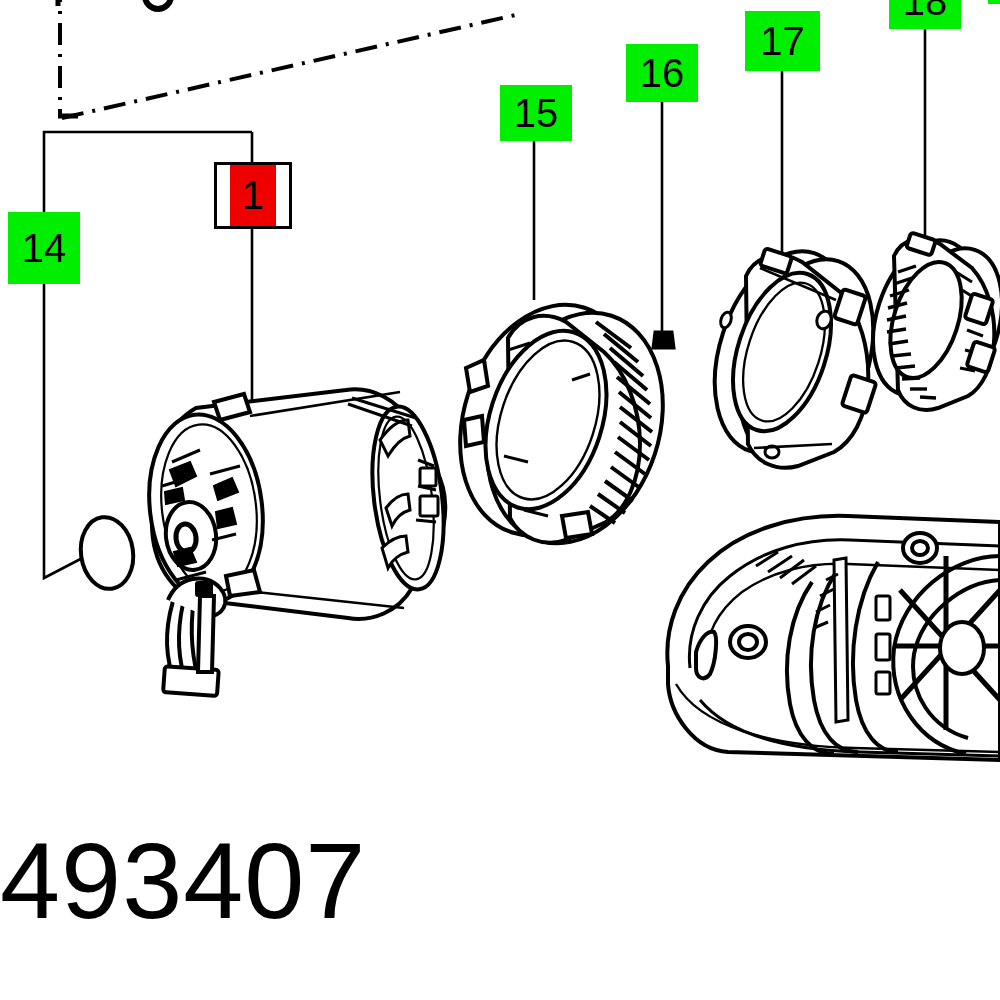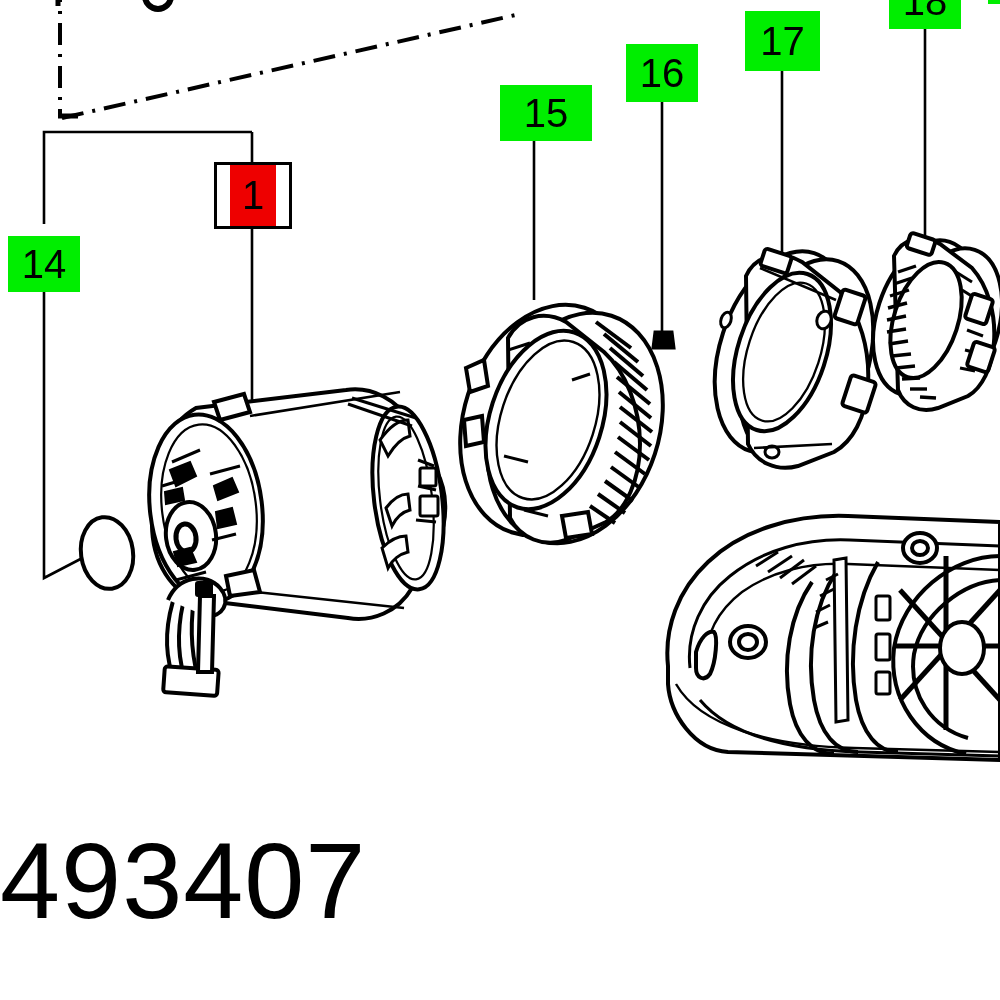--- a/index.html
+++ b/index.html
@@ -362,32 +362,32 @@
         <path d="M 1000,580 C 962,582 922,614 914,654 C 908,694 932,728 968,738"></path>
       </g>
       <ellipse cx="962" cy="648" rx="22" ry="26" fill="#ffffff" stroke="#000000" stroke-width="4"></ellipse>
 
       <path d="M 700,700 C 730,736 790,750 860,752 L 1000,756" fill="none" stroke="#000000" stroke-width="3"></path>
       <path d="M 676,684 C 700,726 770,746 854,748 L 1000,752" fill="none" stroke="#000000" stroke-width="2.4"></path>
     </g>
 
   </svg>
 
-  <div class="callout callout-green" style="left:8px; top:236px; width:72px; height:56px; font-size:40px;">
+  <div class="callout callout-green" style="left:8px; top:212px; width:72px; height:72px; font-size:40px;">
     <span>14</span>
   </div>
 
   <div class="callout-highlight" style="left:214px; top:162px; width:78px; height:67px; font-size:40px;">
     <span class="hl-band"></span>
     <span class="hl-text">
       <span>1</span>
     </span>
   </div>
 
-  <div class="callout callout-green" style="left:500px; top:85px; width:92px; height:56px; font-size:40px;">
+  <div class="callout callout-green" style="left:500px; top:85px; width:72px; height:56px; font-size:40px;">
     <span>15</span>
   </div>
 
   <div class="callout callout-green" style="left:626px; top:44px; width:72px; height:58px; font-size:40px;">
     <span>16</span>
   </div>
 
   <div class="callout callout-green" style="left:745px; top:11px; width:75px; height:60px; font-size:40px;">
     <span>17</span>
   </div>

